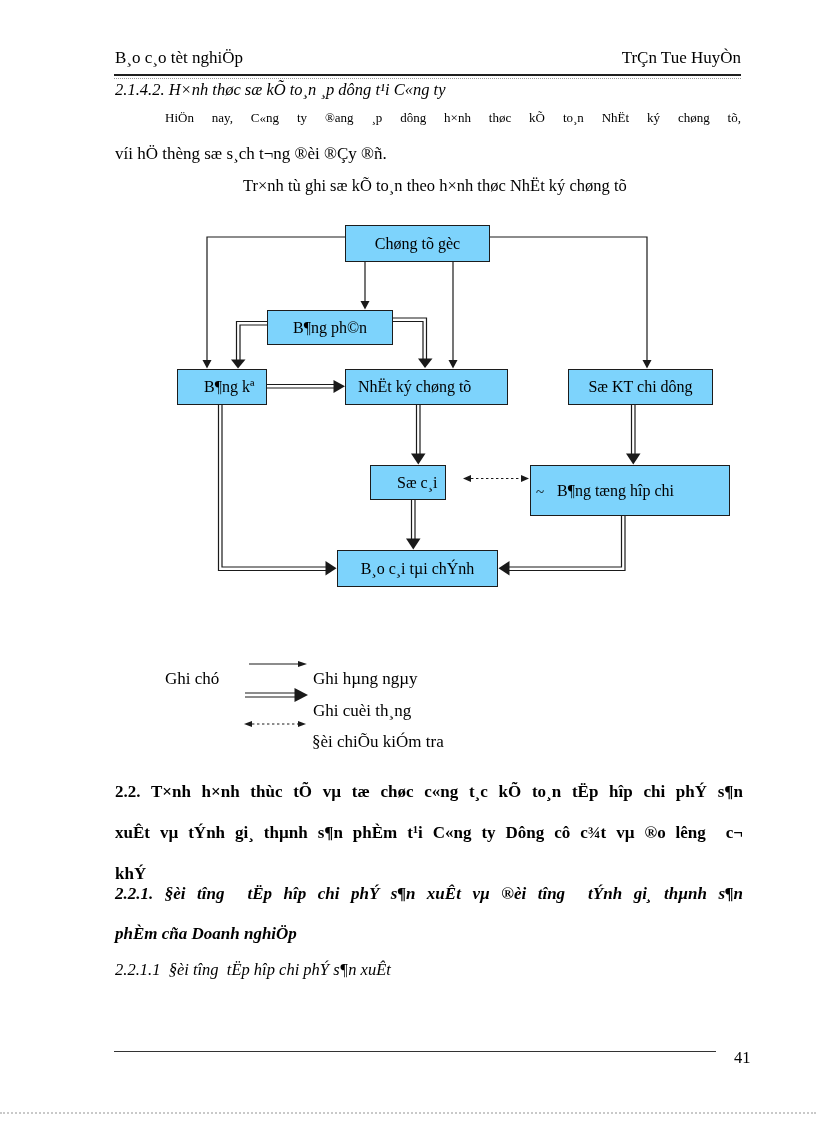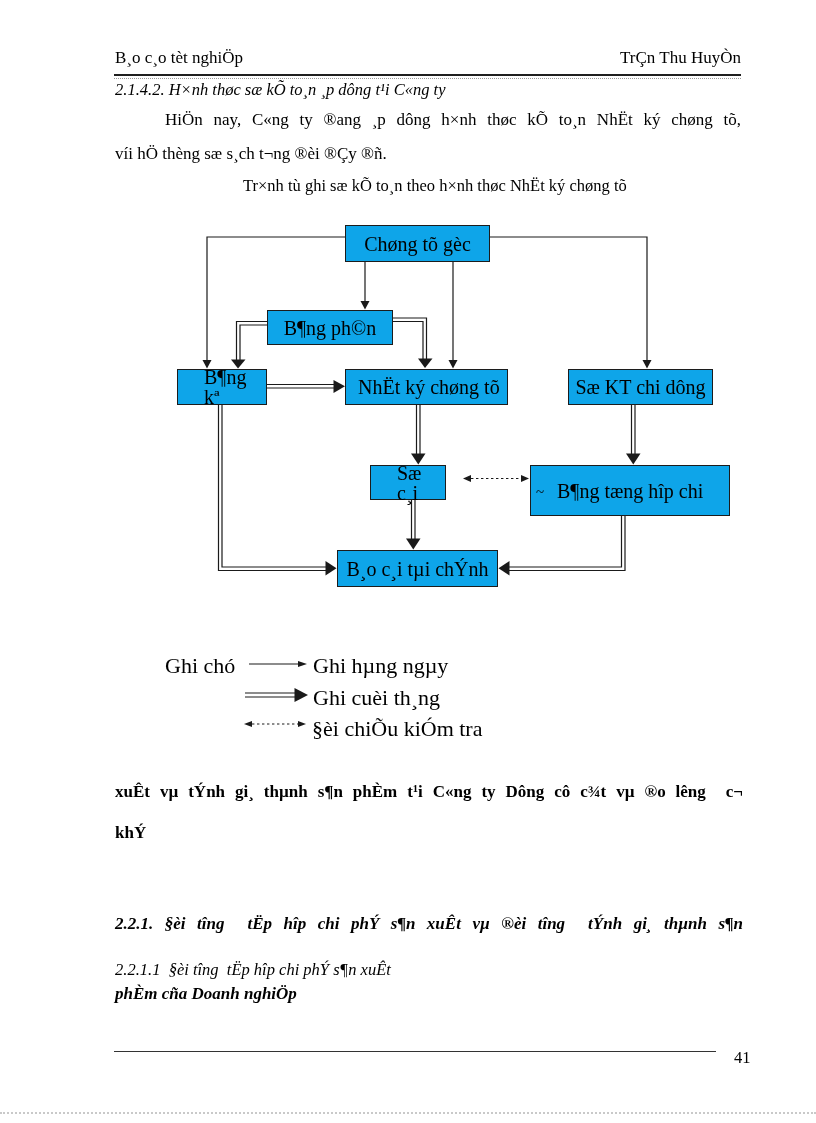--- a/index.html
+++ b/index.html
@@ -8,54 +8,54 @@
     font-family:"Liberation Serif","DejaVu Serif",serif;color:#000;
     overflow:hidden;
   }
   .abs{position:absolute;}
   
   .hdr{font-size:17px;}
   .hdr-rule{left:114px;top:74px;width:627px;height:0;border-top:2px solid #1f1f1f;}
   .hdr-rule2{left:114px;top:78px;width:627px;height:0;border-top:1px dotted #9a9a9a;}
   .h2142{left:115px;top:80px;width:560px;font-size:16.5px;font-style:italic;}
   
-  .para-l1{left:115px;top:110px;width:626px;font-size:17px;text-align:justify;text-align-last:justify;text-indent:50px;}
+  .para-l1{left:115px;top:110px;width:626px;font-size:13px;text-align:justify;text-align-last:justify;text-indent:50px;}
   .para-l2{left:115px;top:144px;width:626px;font-size:17px;}
   .caption{left:243px;top:176px;font-size:16.5px;}
   
   .box{
-    position:absolute;background:#0ea5e9;border:1.6px solid #1c1c1c;
+    position:absolute;background:#7dd3fc;border:1.6px solid #1c1c1c;
     display:flex;align-items:center;justify-content:center;
-    font-size:20px;line-height:1;box-sizing:border-box;z-index:2;
+    font-size:16px;line-height:1;box-sizing:border-box;z-index:2;
   }
   .box.left{justify-content:flex-start;padding-left:26px;}
   .tilde{left:536px;top:484px;font-size:15px;z-index:3;}
   svg.arrows{position:absolute;left:0;top:0;z-index:1;}
   svg .ln{stroke:#1a1a1a;stroke-width:1.2;fill:none;}
   svg .hd{fill:#1a1a1a;stroke:none;}
   svg .dash{stroke:#1a1a1a;stroke-width:1.2;fill:none;stroke-dasharray:2.4 2.6;}
   
-  .lg{font-size:22px;}
+  .lg{font-size:17px;margin-top:16px;}
   
   .s22{left:115px;top:782px;width:628px;font-size:17px;font-weight:bold;}
   .s22 div{height:41px;}
   .s221{left:115px;top:884px;width:628px;font-size:17px;font-weight:bold;font-style:italic;}
-  .s221 div{height:40px;margin-top:30px;}
+  .s221 div{height:40px;}
   .s2211{left:115px;top:960px;width:600px;font-size:16.5px;font-style:italic;}
   .jl{text-align:justify;text-align-last:justify;}
   
   .ftr-rule{left:114px;top:1051px;width:602px;height:0;border-top:1.6px solid #333;}
   .pageno{left:734px;top:1048px;font-size:16.5px;}
   .bottom-dots{left:0;top:1112px;width:816px;height:0;border-top:2px dotted #c9c9c9;}
 </style>
 </head>
 <body>
 
 <div class="abs hdr" style="left:115px;top:48px;">B¸o c¸o tèt nghiÖp</div>
-<div class="abs hdr" style="left:460px;top:48px;width:281px;text-align:right;">TrÇn Thu HuyÒn</div>
+<div class="abs hdr" style="left:460px;top:48px;width:281px;text-align:right;">TrÇn Tue HuyÒn</div>
 <div class="abs hdr-rule"></div>
 <div class="abs hdr-rule2"></div>
 
 <div class="abs h2142">2.1.4.2. H×nh thøc sæ kÕ to¸n ¸p dông t¹i C«ng ty</div>
 <div class="abs para-l1">HiÖn nay, C«ng ty ®ang ¸p dông h×nh thøc kÕ to¸n NhËt ký chøng tõ,</div>
 <div class="abs para-l2">víi hÖ thèng sæ s¸ch t¬ng ®èi ®Çy ®ñ.</div>
 <div class="abs caption">Tr×nh tù ghi sæ kÕ to¸n theo h×nh thøc NhËt ký chøng tõ</div>
 
 <svg class="arrows" width="816" height="1123" viewBox="0 0 816 1123">
 
@@ -147,20 +147,21 @@
 <div class="box left" style="left:530px;top:465px;width:200px;height:51px;">B¶ng tæng hîp chi</div>
 <div class="abs tilde">~</div>
 <div class="box" style="left:337px;top:550px;width:161px;height:37px;z-index:2;">B¸o c¸i tµi chÝnh</div>
 
 <div class="abs lg" style="left:165px;top:653px;">Ghi chó</div>
 <div class="abs lg" style="left:313px;top:653px;">Ghi hµng ngµy</div>
 <div class="abs lg" style="left:313px;top:685px;">Ghi cuèi th¸ng</div>
 <div class="abs lg" style="left:312px;top:716px;">§èi chiÕu kiÓm tra</div>
 
 <div class="abs s22">
+  <div class="jl">2.2. T×nh h×nh thùc tÕ vµ tæ chøc c«ng t¸c kÕ to¸n tËp hîp chi phÝ s¶n</div>
   <div class="jl">xuÊt vµ tÝnh gi¸ thµnh s¶n phÈm t¹i C«ng ty Dông cô c¾t vµ ®o lêng&nbsp; c¬</div>
   <div>khÝ</div>
 </div>
 <div class="abs s221">
   <div class="jl">2.2.1. §èi tîng&nbsp; tËp hîp chi phÝ s¶n xuÊt vµ ®èi tîng&nbsp; tÝnh gi¸ thµnh s¶n</div>
   <div>phÈm cña Doanh nghiÖp</div>
 </div>
 <div class="abs s2211">2.2.1.1&nbsp; §èi tîng&nbsp; tËp hîp chi phÝ s¶n xuÊt</div>
 
 <div class="abs ftr-rule"></div>

